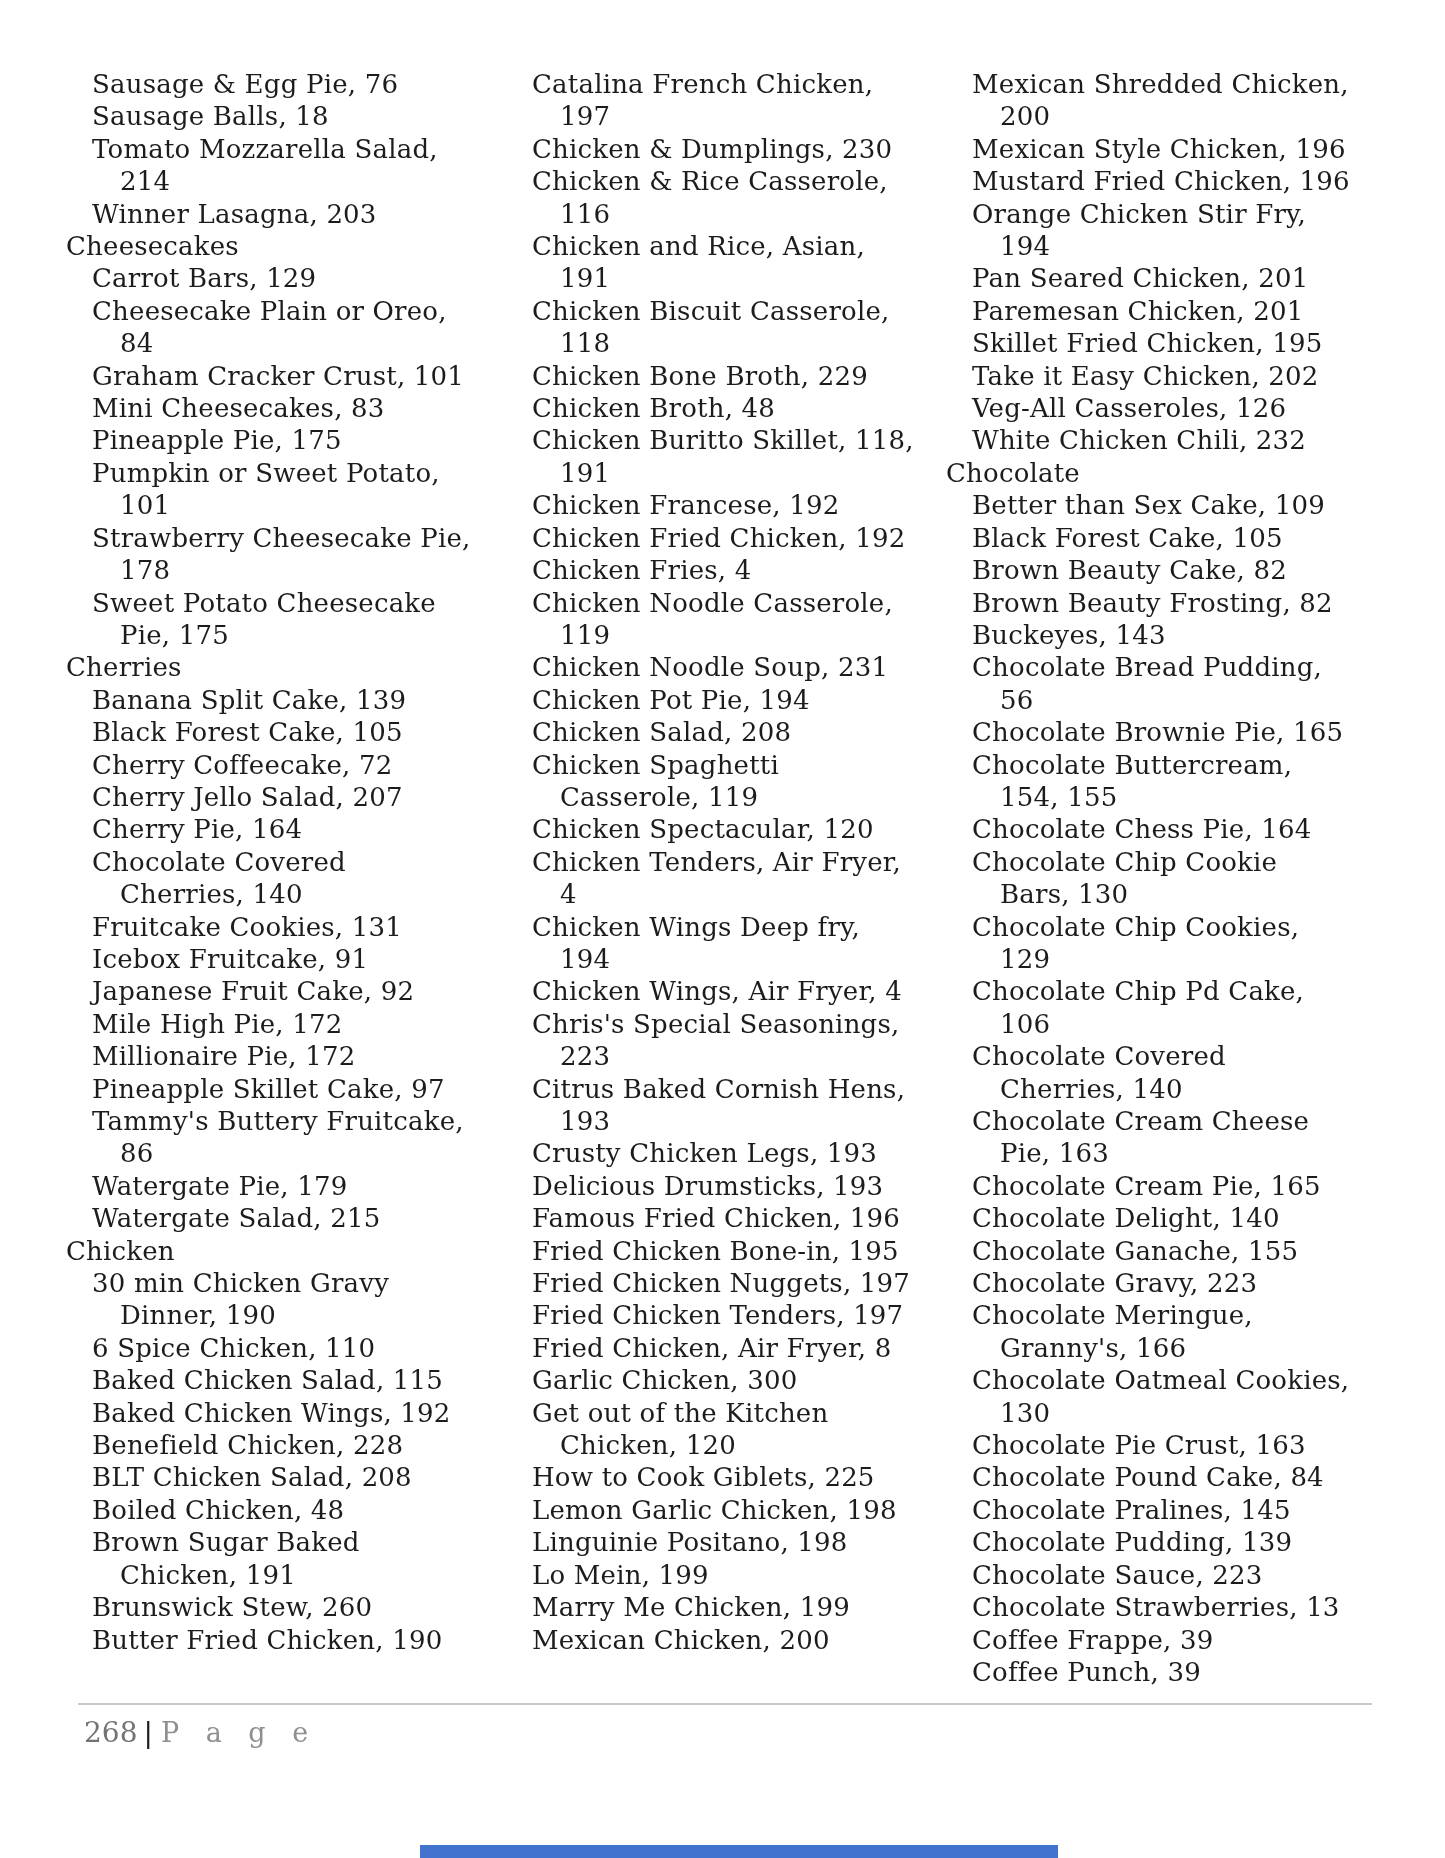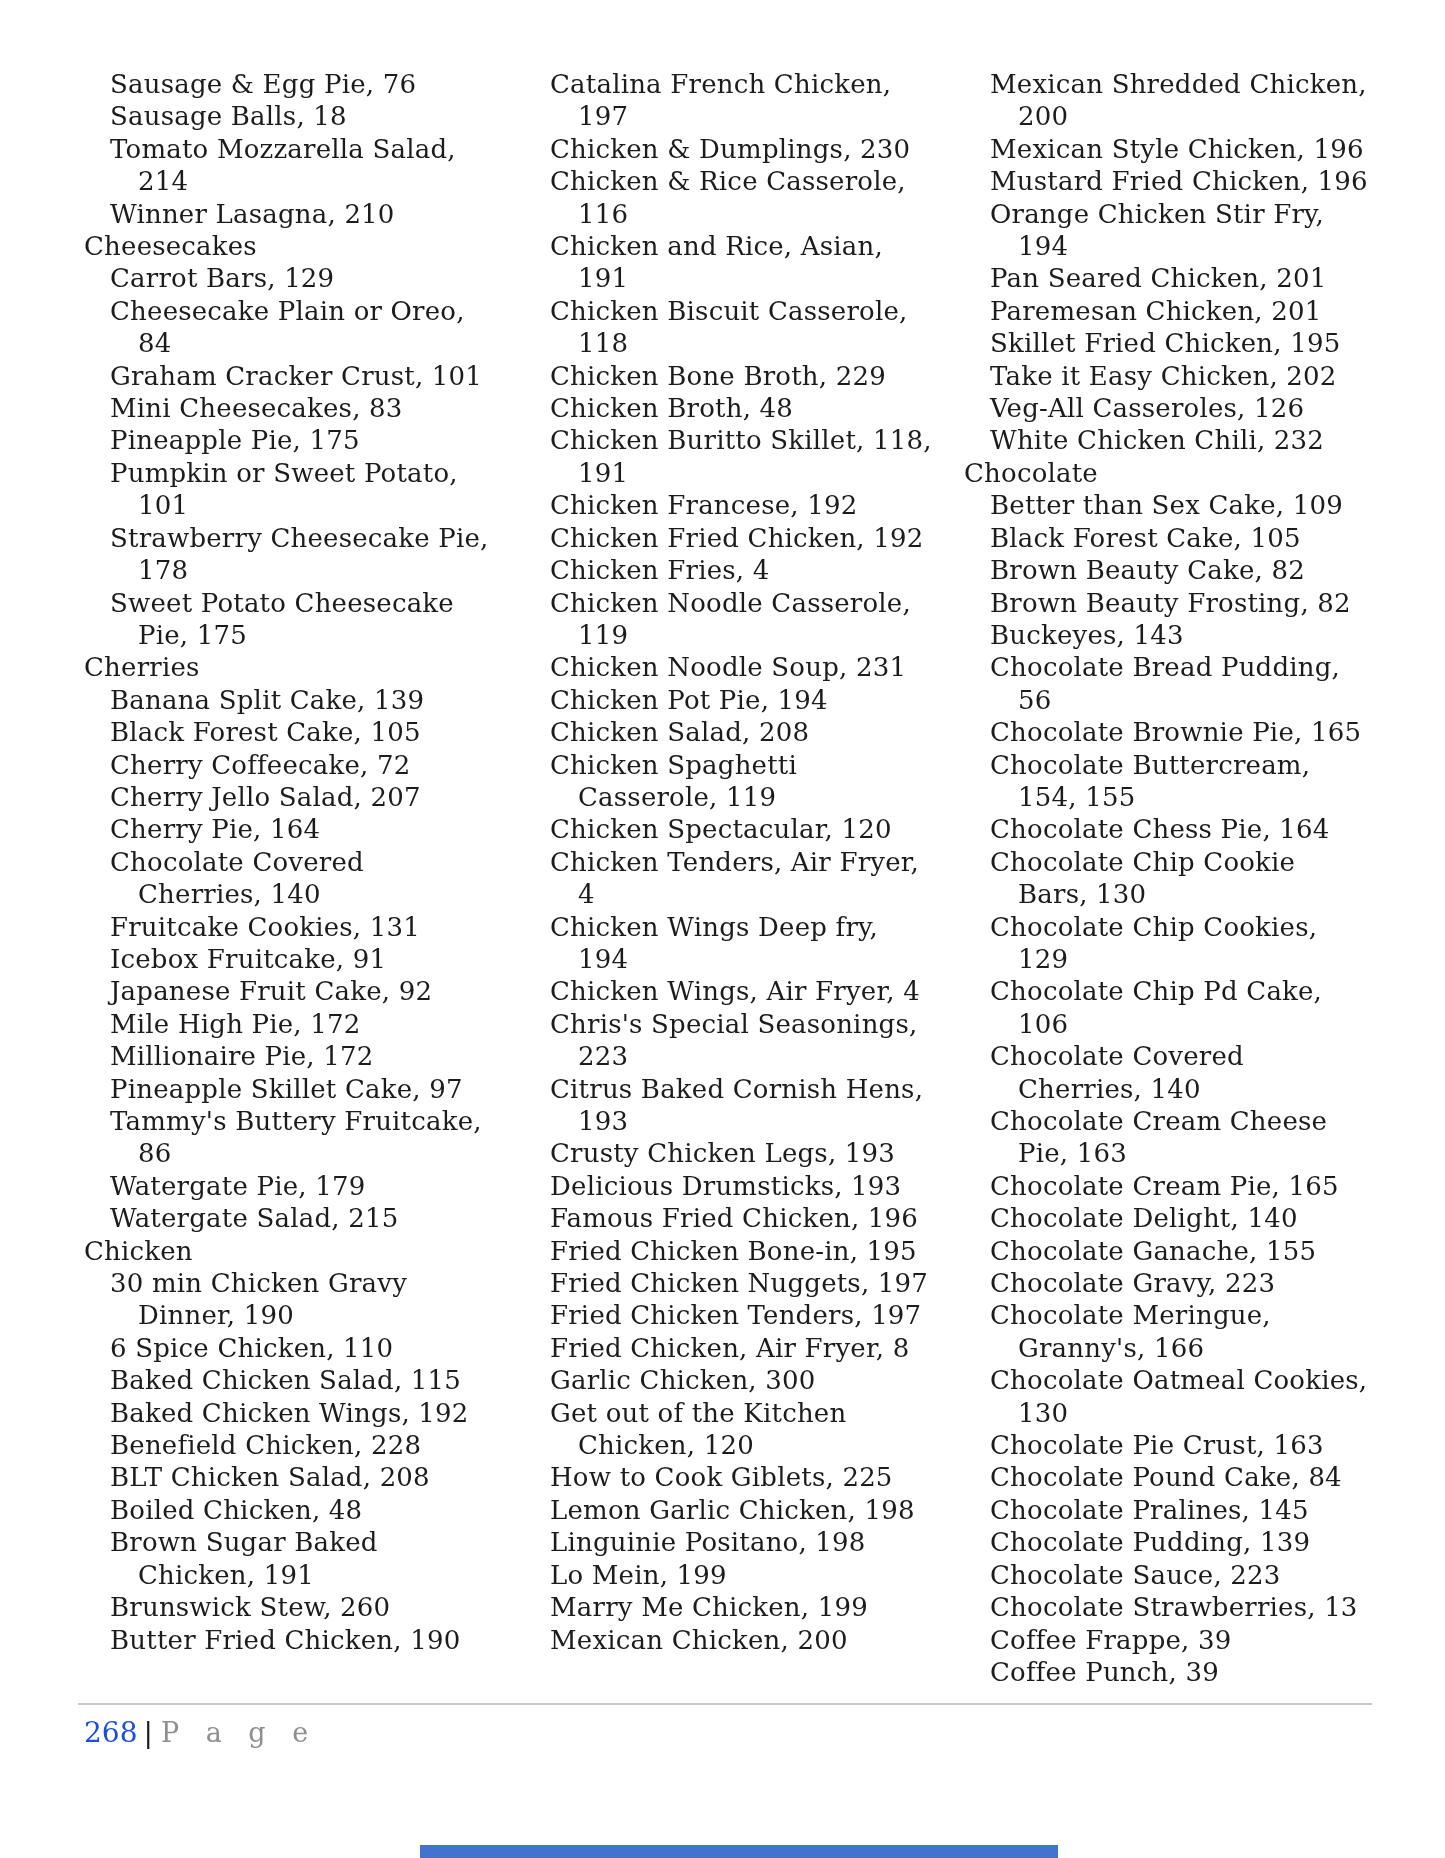--- a/index.html
+++ b/index.html
@@ -6,21 +6,21 @@
   body{
     width:1445px;height:1858px;
     position:relative;
     background:#ffffff;
     font-family:"DejaVu Serif", serif;
     color:#1c1c1c;
     overflow:hidden;
   }
   .columns{
     position:absolute;
-    top:68px;left:84px;
+    top:68px;left:66px;
     display:flex;
     align-items:flex-start;
   }
   .col{flex:0 0 auto;}
   .col-1{width:440px;}
   .col-2{width:440px;}
   .col-3{width:480px;}
   .line{
     font-size:26px;
     line-height:32.4px;
@@ -36,21 +36,21 @@
     width:1294px;height:2px;
     background:#c9c9c9;
   }
   .footer{
     position:absolute;
     top:1716px;left:84px;
     font-size:28px;
     line-height:34px;
     white-space:nowrap;
   }
-  .footer .num{color:#1d4ed8;text-align:center;}
+  .footer .num{color:#737373;text-align:center;}
   .footer .sep{color:#1c1c1c;margin:0 8px 0 6px;}
   .footer .pagelabel{
     color:#8f8f8f;
     letter-spacing:9px;
     font-size:27px;
     margin-top:16px;
   }
   .bottom-accent{
     position:absolute;
     left:420px;bottom:0;
@@ -67,21 +67,21 @@
         <div class="line ln-first">Sausage &amp; Egg Pie, 76</div>
       </div>
       <div class="item entry">
         <div class="line ln-first">Sausage Balls, 18</div>
       </div>
       <div class="item entry">
         <div class="line ln-first">Tomato Mozzarella Salad,</div>
         <div class="line ln-cont">214</div>
       </div>
       <div class="item entry">
-        <div class="line ln-first">Winner Lasagna, 210</div>
+        <div class="line ln-first">Winner Lasagna, 203</div>
       </div>
       <div class="item header">
         <div class="line ln-header">Cheesecakes</div>
       </div>
       <div class="item entry">
         <div class="line ln-first">Carrot Bars, 129</div>
       </div>
       <div class="item entry">
         <div class="line ln-first">Cheesecake  Plain or Oreo,</div>
         <div class="line ln-cont">84</div>

